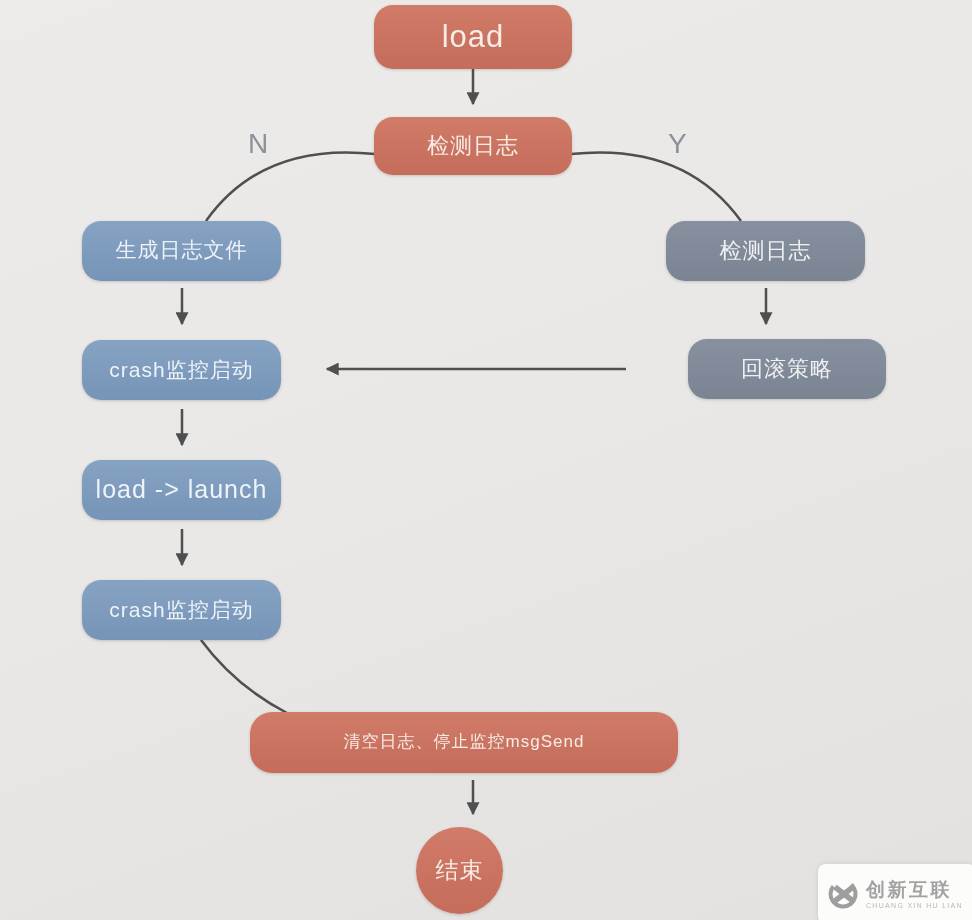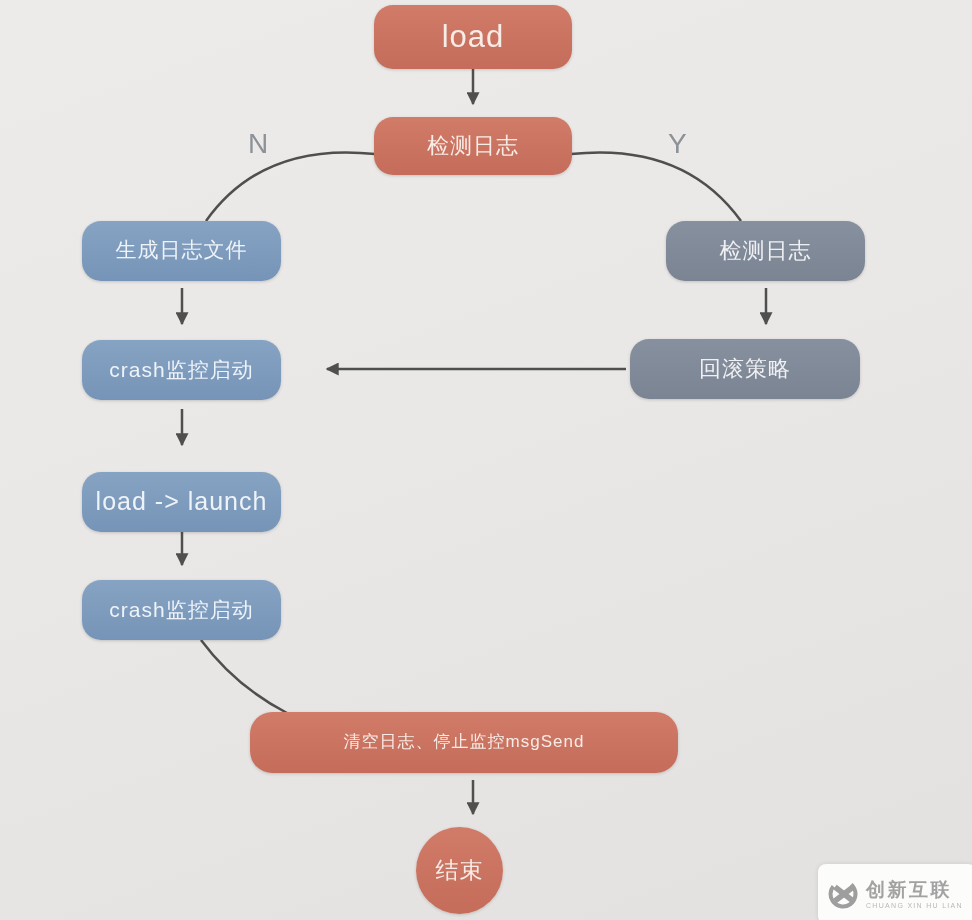--- a/index.html
+++ b/index.html
@@ -16,22 +16,22 @@
     text-align:center;line-height:1.1;
   }
   .salmon{background:linear-gradient(180deg,#d17b69 0%,#c56c5a 100%);color:#f7ece6;}
   .blue{background:linear-gradient(180deg,#86a3c3 0%,#7694b7 100%);color:#eef3f8;}
   .gray{background:linear-gradient(180deg,#87909e 0%,#7b8492 100%);color:#eef0f3;}
   .n-load{left:374px;top:5px;width:198px;height:64px;font-size:31px;}
   .n-check{left:374px;top:117px;width:198px;height:58px;font-size:22px;}
   .n-genlog{left:82px;top:221px;width:199px;height:60px;font-size:21px;font-family:Liberation Serif, serif;}
   .n-sync{left:666px;top:221px;width:199px;height:60px;font-size:22px;}
   .n-monitor{left:82px;top:340px;width:199px;height:60px;font-size:21px;}
-  .n-rollback{left:630px;top:339px;width:230px;height:60px;font-size:22px;}
-  .n-loadlaunch{left:82px;top:460px;width:199px;height:60px;font-size:25px;margin-top:12px;}
+  .n-rollback{left:688px;top:339px;width:198px;height:60px;font-size:22px;}
+  .n-loadlaunch{left:82px;top:460px;width:199px;height:60px;font-size:25px;}
   .n-crash{left:82px;top:580px;width:199px;height:60px;font-size:21px;}
   .n-clear{left:250px;top:712px;width:428px;height:61px;font-size:17px;border-radius:22px;}
   .n-end{left:416px;top:827px;width:87px;height:87px;border-radius:50%;font-size:23px;}
   .edge-label{
     position:absolute;color:#8d9298;font-size:28px;font-weight:300;
   }
   .el-n{left:248px;top:128px;}
   .el-y{left:668px;top:128px;}
   .watermark{
     position:absolute;right:-4px;bottom:-4px;width:158px;height:60px;

